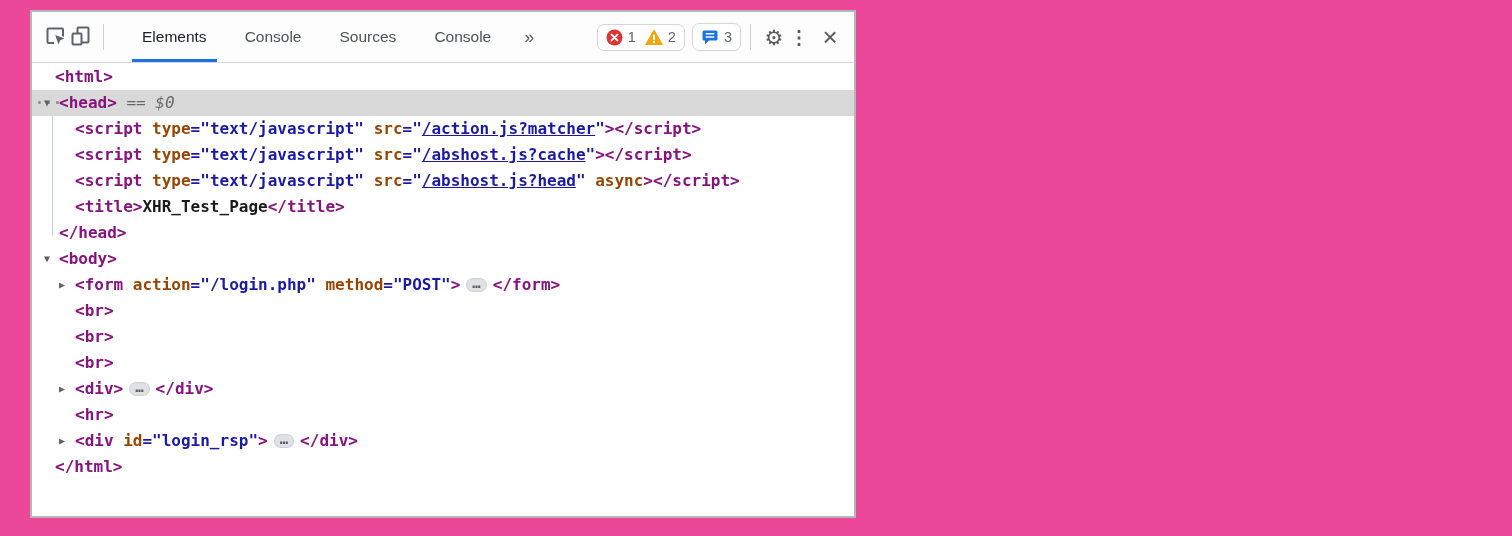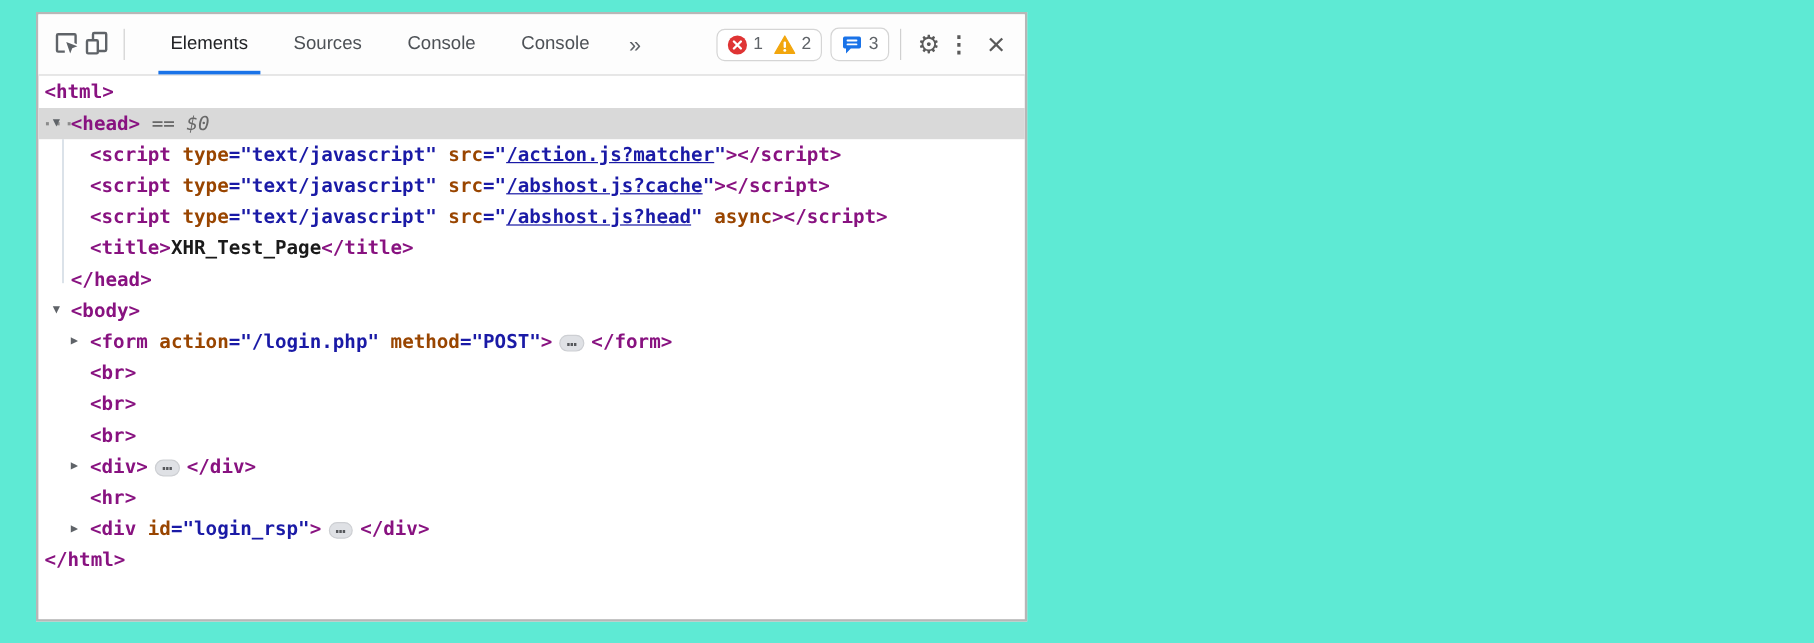--- a/index.html
+++ b/index.html
@@ -1,17 +1,17 @@
 <!DOCTYPE html>
 <html><head>
 <meta charset="utf-8">
 <style>
   * { margin:0; padding:0; box-sizing:border-box; }
   body { background:#ffffff; }
-  .canvas { position:relative; width:1512px; height:536px; background:#5eead4; overflow:hidden;
+  .canvas { position:relative; width:1512px; height:536px; background:#ec4899; overflow:hidden;
             font-family:"Liberation Sans", sans-serif; }
 
   .devtools-window { position:absolute; left:30px; top:10px; width:826px; height:508px;
                      background:#ffffff; border:2px solid #b7b7b7; }
 
   
   .toolbar { height:51px; display:flex; align-items:center; padding:0 10px 0 10px;
              background:#fdfdfd; border-bottom:1px solid #d8d8d8; position:relative; }
   .tb-btn { width:26px; height:26px; display:flex; align-items:center; justify-content:center;
             background:none; border:none; cursor:pointer; }
@@ -29,21 +29,21 @@
   .badge-count { font-size:14.5px; color:#5f6368; }
   .glyph-btn { font-size:21px; color:#5a5a5a; width:28px; height:28px; display:flex;
                align-items:center; justify-content:center; line-height:1; }
   .glyph-btn.kebab { font-size:19px; font-weight:700; width:22px; }
   .glyph-btn.close { font-size:26px; width:28px; margin-left:6px; }
 
   
   .tree { position:relative; font-family:"DejaVu Sans Mono", monospace; font-size:16px;
           font-weight:600; padding-top:1px; }
   .row { position:relative; height:26px; line-height:26px; white-space:pre; width:100%; }
-  .row.d0 { padding-left:5px; }
+  .row.d0 { padding-left:23px; }
   .row.d1 { padding-left:27px; }
   .row.d2 { padding-left:43px; }
   .row.selected { background:#d9d9d9; }
   .arrow { position:absolute; top:50%; transform:translateY(-50%); font-size:10px;
            color:#5f6368; line-height:1; }
   .d1 > .arrow { left:12px; }
   .d2 > .arrow { left:27px; }
   .gutter-dots { position:absolute; left:3px; top:0; color:#8b8b8b; font-size:15px;
                  font-weight:700; letter-spacing:0px; }
   .tok-tag  { color:#881280; }
@@ -83,22 +83,22 @@
             <rect x="8.5" y="3.5" width="11" height="15" rx="1" fill="none" stroke="#5f6368" stroke-width="2"></rect>
             <rect x="3.5" y="9.5" width="9" height="11" rx="1" fill="#ffffff" stroke="#5f6368" stroke-width="2"></rect>
           </svg>
         </span>
       </button>
 
       <div class="tb-divider"></div>
 
       <div class="tabs">
         <div class="tab active">Elements</div>
+        <div class="tab">Console</div>
         <div class="tab">Sources</div>
-        <div class="tab">Console</div>
         <div class="tab">Console</div>
       </div>
 
       <div class="overflow-btn">»</div>
 
       <div class="right-cluster">
 
         <div class="badge-box">
           <span style="display:flex;">
             <svg width="17" height="17" viewBox="0 0 17 17">

